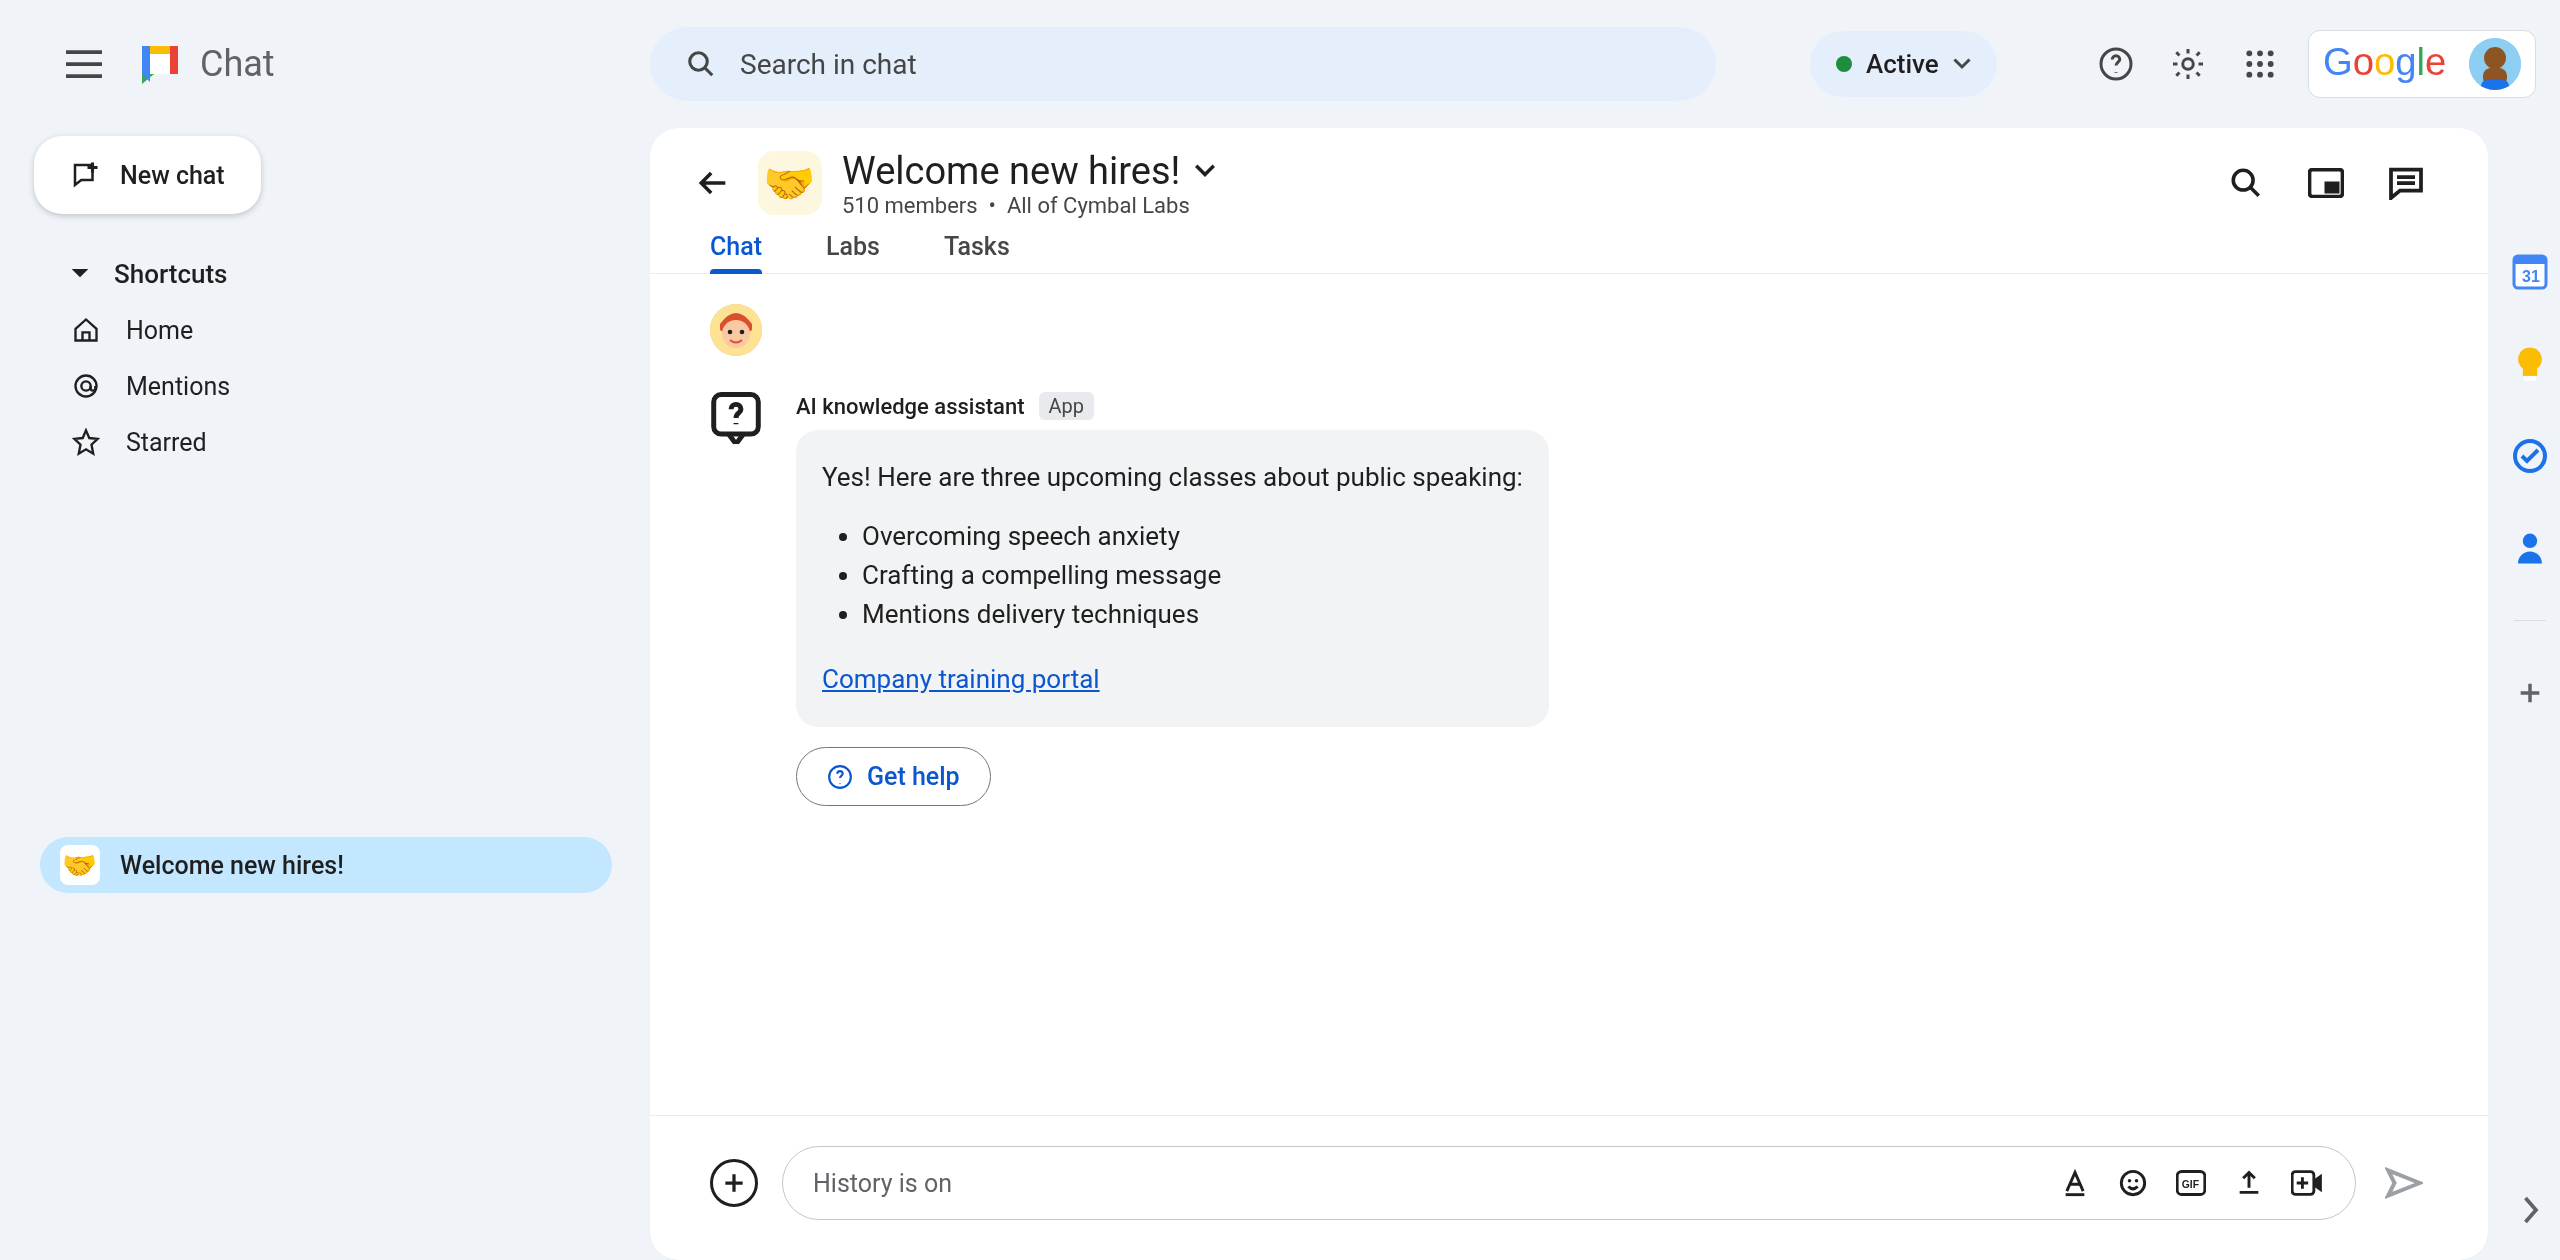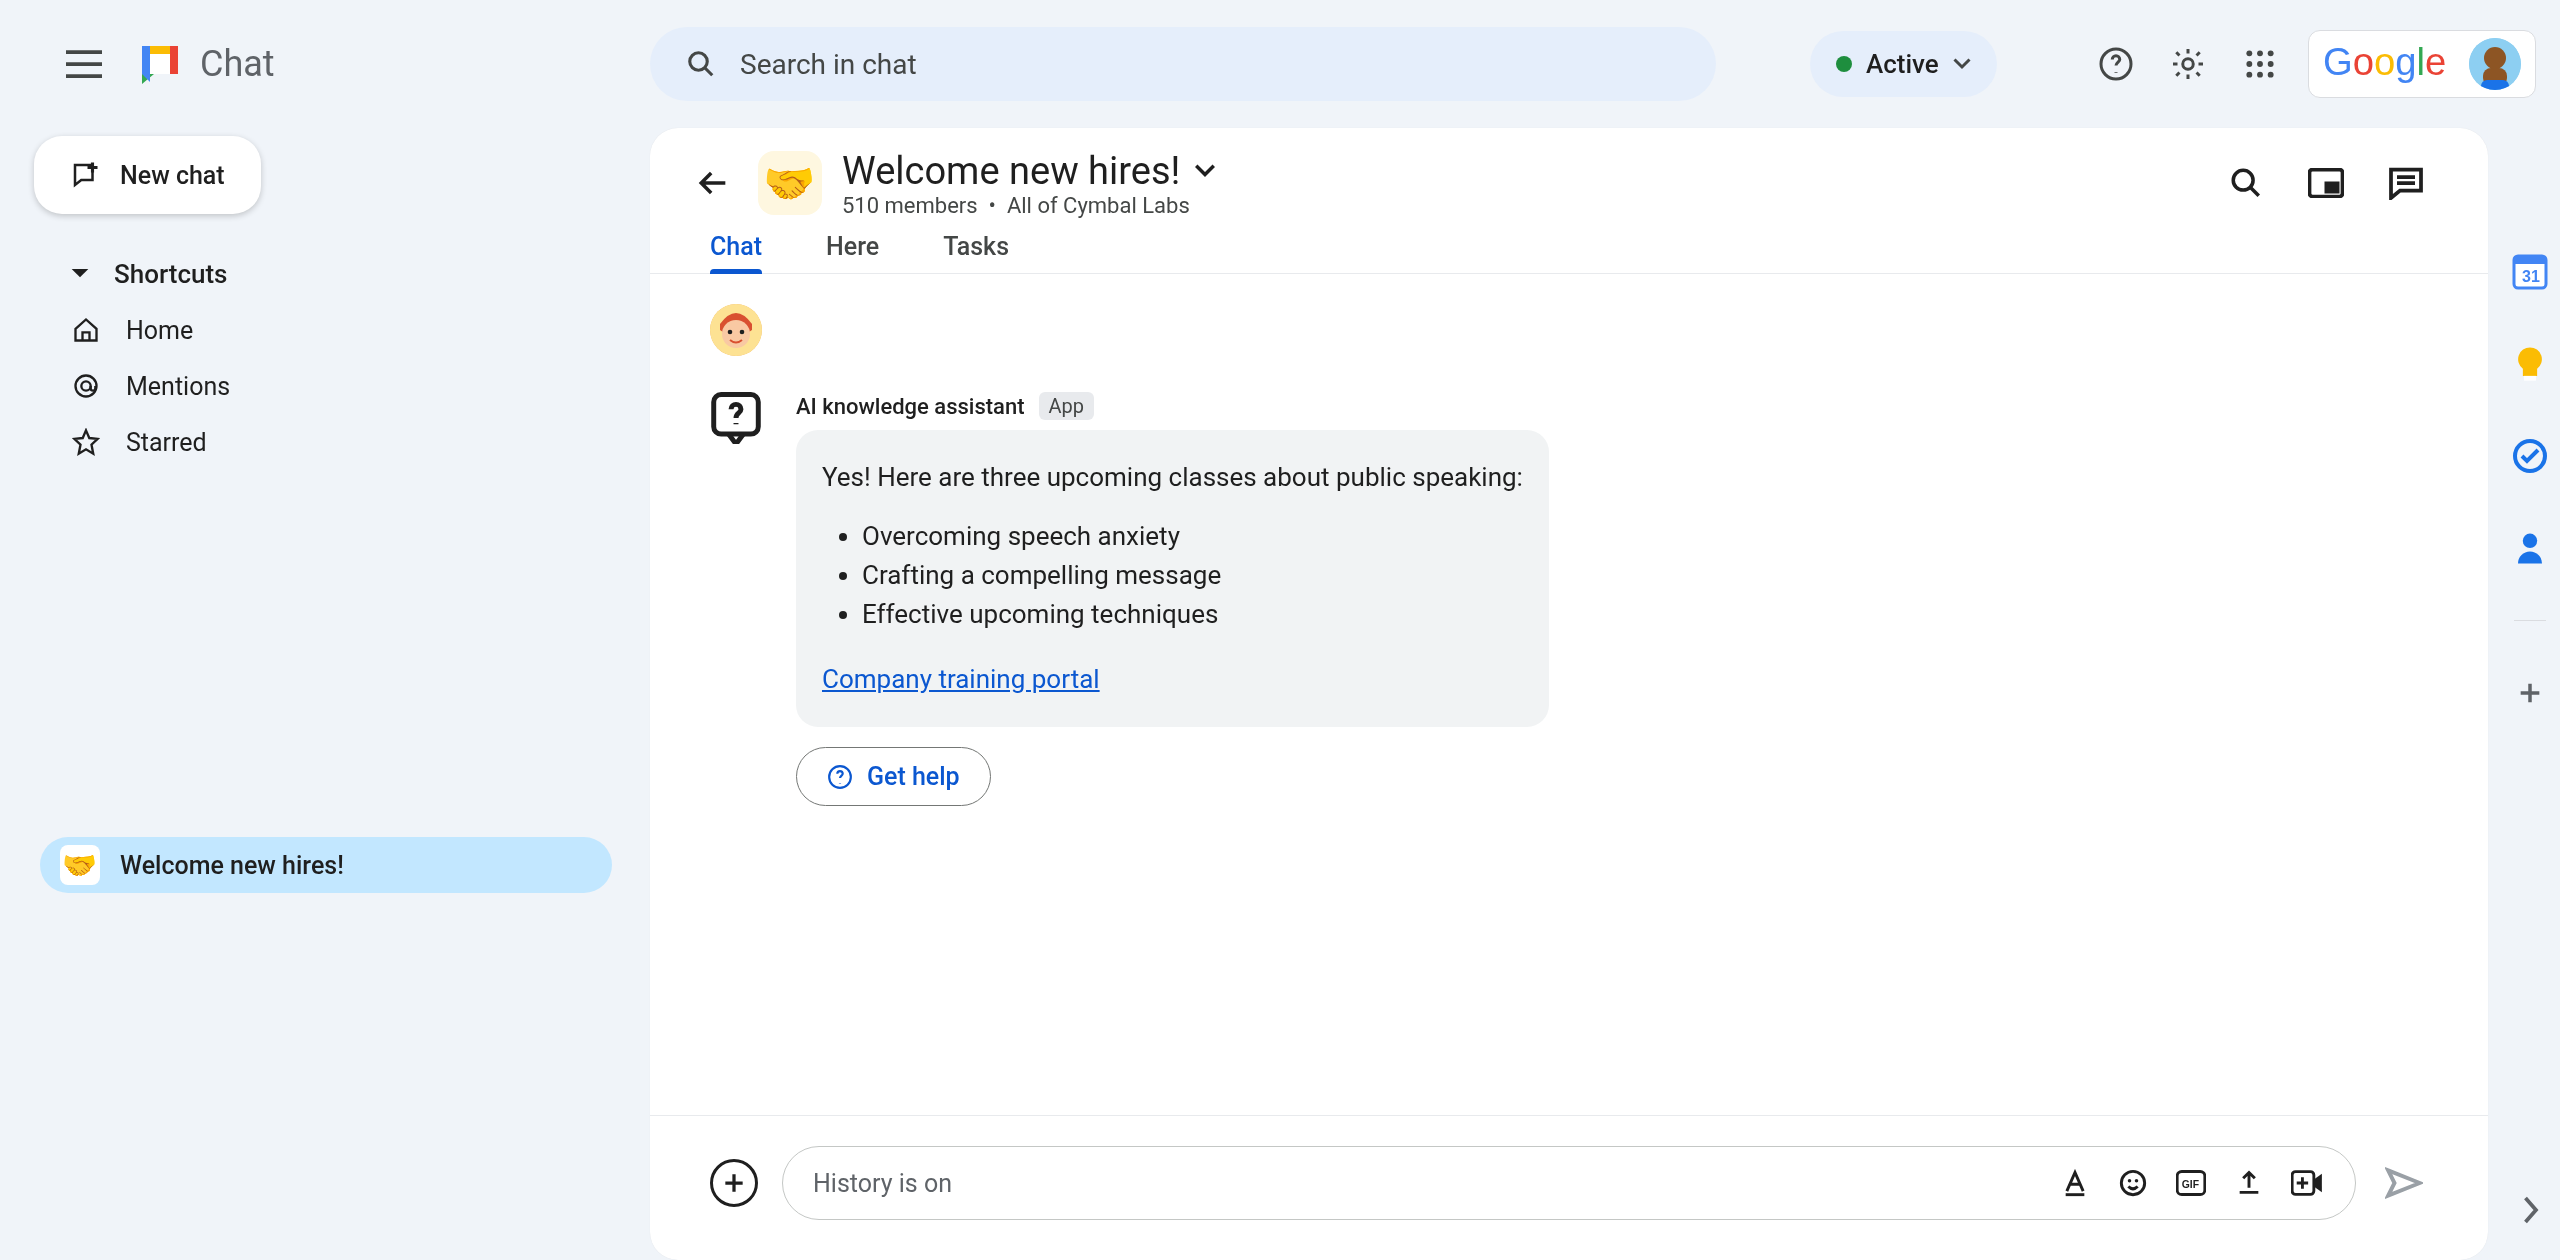--- a/index.html
+++ b/index.html
@@ -371,21 +371,21 @@
                 </svg>
             </div>
           </div>
         </div>
 
         <div class="tabs">
           <div class="tab active">
               <span>Chat</span>
             </div>
           <div class="tab">
-              <span>Here</span>
+              <span>Labs</span>
             </div>
           <div class="tab">
               <span>Tasks</span>
             </div>
         </div>
 
         <div class="messages">
           <div class="msg-row">
             <div class="msg-avatar">
               <svg width="52" height="52" viewBox="0 0 52 52">
@@ -410,21 +410,21 @@
             <div>
               <div class="bot-header">
                 <span style="font-weight:500">AI knowledge assistant</span>
                 <span class="app-chip">App</span>
               </div>
               <div class="bot-bubble">
                 <div>Yes! Here are three upcoming classes about public speaking:</div>
                 <ul>
                   <li>Overcoming speech anxiety</li>
                   <li>Crafting a compelling message</li>
-                  <li>Effective upcoming techniques</li>
+                  <li>Mentions delivery techniques</li>
                 </ul>
                 <div style="margin-top:26px">
                   <a href="#">Company training portal</a>
                 </div>
               </div>
               <div class="help-btn">
                 <svg width="26" height="26" viewBox="0 0 24 24">
                     <circle cx="12" cy="12" r="10" fill="none" stroke="#0b57d0" stroke-width="2"></circle>
                     <path d="M9.5 9a2.5 2.5 0 115 0c0 1.5-2.5 2-2.5 4M12 17.5v.5" fill="none" stroke="#0b57d0" stroke-width="2"></path>
                   </svg>

